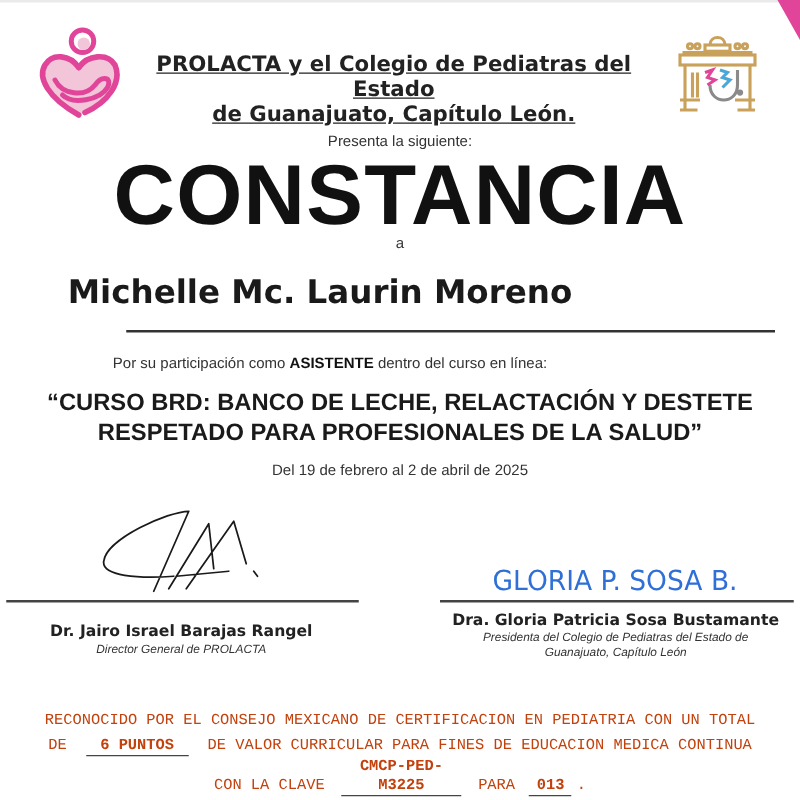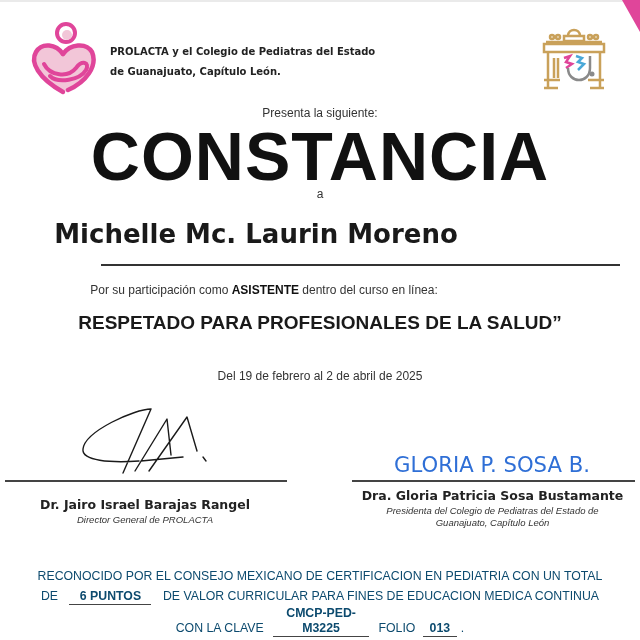--- a/index.html
+++ b/index.html
@@ -5,22 +5,22 @@
     html, body { margin: 0; padding: 0; }
     body {
       width: 640px; height: 640px; background: #ffffff; position: relative; overflow: hidden;
       font-family: "DejaVu Sans", sans-serif; color: #1a1a1a;
     }
     .top-edge { position: absolute; left: 0; top: 0; width: 640px; height: 2px; background: #eaeaea; }
     .corner { position: absolute; right: 0; top: 0; width: 0; height: 0;
       border-top: 32px solid #e0459a; border-left: 18px solid transparent; }
     .logo-left { position: absolute; left: 28px; top: 20px; width: 70px; height: 78px; }
     .logo-right { position: absolute; left: 540px; top: 22px; width: 68px; height: 72px; }
-    .header { position: absolute; left: 110px; top: 42px; width: 410px; 
-      font-weight: bold; font-size: 10px; line-height: 20px; color: #222; }
+    .header { position: absolute; left: 110px; top: 42px; width: 410px; text-align: center;
+      font-weight: bold; font-size: 17px; line-height: 20px; color: #222; text-decoration: underline; }
     .presenta { position: absolute; left: 0; width: 640px; top: 106px; text-align: center;
       font-size: 12px; color: #333; font-family: "Liberation Sans", sans-serif; }
     .title { position: absolute; left: 0; width: 640px; top: 120px; text-align: center;
       font-family: "Liberation Sans", sans-serif; font-weight: bold; font-size: 68px;
       letter-spacing: 1px; color: #111; line-height: 72px; }
     .a-word { position: absolute; left: 0; width: 640px; top: 187px; text-align: center;
       font-size: 12px; color: #333; font-family: "Liberation Sans", sans-serif; }
     .name { position: absolute; left: 0; width: 512px; top: 219px; text-align: center;
       font-family: "DejaVu Sans", sans-serif; font-weight: bold; font-size: 26px; color: #1a1a1a; }
     .name-line { position: absolute; left: 101px; width: 519px; top: 264px; height: 2px; background: #333; }
@@ -35,21 +35,21 @@
     .sig-img-right { position: absolute; left: 390px; top: 446px; width: 210px; height: 34px; }
     .sig-line { position: absolute; height: 1.5px; background: #444; }
     .sig-line.left { left: 5px; width: 282px; top: 480px; }
     .sig-line.right { left: 352px; width: 283px; top: 480px; }
     .signer { position: absolute; text-align: center; }
     .signer .nm { font-weight: bold; font-size: 12.5px; color: #222; }
     .signer .role { font-style: italic; font-size: 9.5px; color: #333; line-height: 12px; margin-top: 2px; font-family: Liberation Sans, sans-serif; }
     .signer.left { left: 20px; width: 250px; top: 497px; }
     .signer.right { left: 345px; width: 295px; top: 488px; }
     .footer { position: absolute; left: 0; width: 640px; top: 566px; text-align: center;
-      font-family: Liberation Sans, sans-serif; font-size: 12.3px; line-height: 20px; color: #0c4a6e; }
+      font-family: Liberation Mono, monospace; font-size: 12.3px; line-height: 20px; color: #c2410c; }
     .fill { display: inline-block; border-bottom: 1px solid #444; font-weight: bold; text-align: center; line-height: 15px; }
     .fill.points { width: 82px; margin: 0 8px; }
     .fill.clave { width: 96px; margin: 0 6px; }
     .fill.folio { width: 34px; margin: 0 4px; }
   </style>
 </head>
 <body>
 
 <div class="top-edge"></div>
 <div class="corner"></div>
@@ -92,20 +92,21 @@
 <div class="name">Michelle Mc. Laurin Moreno</div>
 <div class="name-line"></div>
 
 <div class="participation">
   <span>Por su participación como</span>
   <b>ASISTENTE</b>
   <span>dentro del curso en línea:</span>
 </div>
 
 <div class="course">
+  <div>“CURSO BRD: BANCO DE LECHE, RELACTACIÓN Y DESTETE</div>
   <div>RESPETADO PARA PROFESIONALES DE LA SALUD”</div>
 </div>
 
 <div class="dates">Del 19 de febrero al 2 de abril de 2025</div>
 
 <svg class="sig-img-left" viewBox="0 0 140 75">
   <path d="M48 68 L76 4 C60 4 10 26 8 44 C6 56 36 58 64 56 M60 66 L92 14 L96 50 M74 66 L112 12 L122 46 M66 56 L108 52 M128 52 L131 56" fill="none" stroke="#1a1a1a" stroke-width="1.4" stroke-linecap="round" stroke-linejoin="round"></path>
 </svg>
 
 <svg class="sig-img-right" viewBox="0 0 210 34">
@@ -131,16 +132,16 @@
 <div class="footer">
   <div>RECONOCIDO POR EL CONSEJO MEXICANO DE CERTIFICACION EN PEDIATRIA CON UN TOTAL</div>
   <div>
     <span>DE</span>
     <span class="fill points">6 PUNTOS</span>
     <span>DE VALOR CURRICULAR PARA FINES DE EDUCACION MEDICA CONTINUA</span>
   </div>
   <div>
     <span>CON LA CLAVE</span>
     <span class="fill clave">CMCP-PED-M3225</span>
-    <span>FOLIO</span>
+    <span>PARA</span>
     <span class="fill folio">013</span><span>.</span>
   </div>
 </div>
 
 </body></html>

